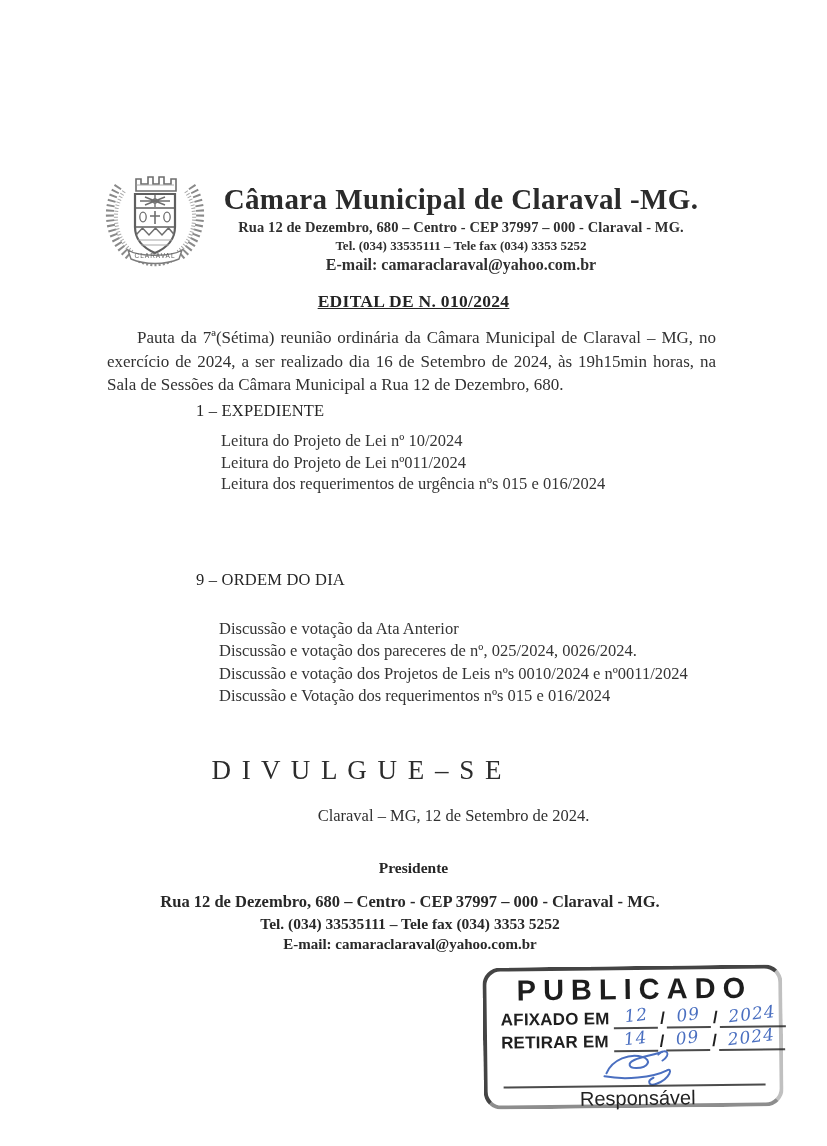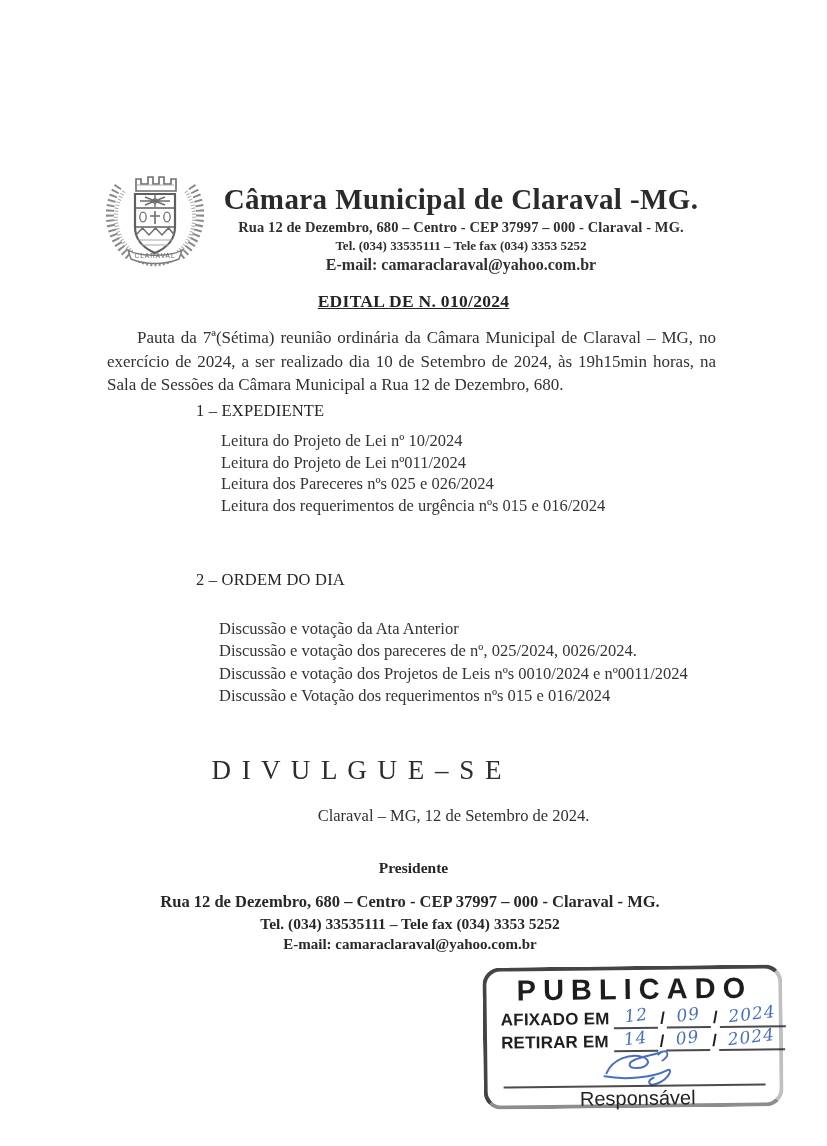--- a/index.html
+++ b/index.html
@@ -101,31 +101,30 @@
 
   <div class="letterhead">
     <div class="org-name">Câmara Municipal de Claraval -MG.</div>
     <div class="lh-address">Rua 12 de Dezembro, 680 – Centro - CEP 37997 – 000 - Claraval - MG.</div>
     <div class="lh-phone">Tel. (034) 33535111 – Tele fax (034) 3353 5252</div>
     <div class="lh-email">E-mail: camaraclaraval@yahoo.com.br</div>
   </div>
 
   <div class="doc-title">EDITAL DE N. 010/2024</div>
 
-  <div class="intro">Pauta da 7ª(Sétima) reunião ordinária da Câmara Municipal de Claraval – MG, no exercício de 2024, a ser realizado dia 10 de Setembro de 2024, às 19h15min horas, na Sala de Sessões da Câmara Municipal a Rua 12 de Dezembro, 680.</div>
+  <div class="intro">Pauta da 7ª(Sétima) reunião ordinária da Câmara Municipal de Claraval – MG, no exercício de 2024, a ser realizado dia 16 de Setembro de 2024, às 19h15min horas, na Sala de Sessões da Câmara Municipal a Rua 12 de Dezembro, 680.</div>
 
   <div class="sec-heading" id="sec1-h">1 – EXPEDIENTE</div>
   <div class="sec-list" id="sec1-list">
     <div>Leitura do Projeto de Lei nº 10/2024</div>
     <div>Leitura do Projeto de Lei nº011/2024</div>
-    <div>Leitura dos Pareceres nºs 025 e 026/2024</div>
     <div>Leitura dos requerimentos de urgência nºs 015 e 016/2024</div>
   </div>
 
-  <div class="sec-heading" id="sec2-h">2 – ORDEM DO DIA</div>
+  <div class="sec-heading" id="sec2-h">9 – ORDEM DO DIA</div>
   <div class="sec-list" id="sec2-list">
     <div>Discussão e votação da Ata Anterior</div>
     <div>Discussão e votação dos pareceres de nº, 025/2024, 0026/2024.</div>
     <div>Discussão e votação dos Projetos de Leis nºs 0010/2024 e nº0011/2024</div>
     <div>Discussão e Votação dos requerimentos nºs 015 e 016/2024</div>
   </div>
 
   <div class="closing">D I V U L G U E – S E</div>
   <div class="dateline">Claraval – MG, 12 de Setembro de 2024.</div>
   <div class="signer-title">Presidente</div>

